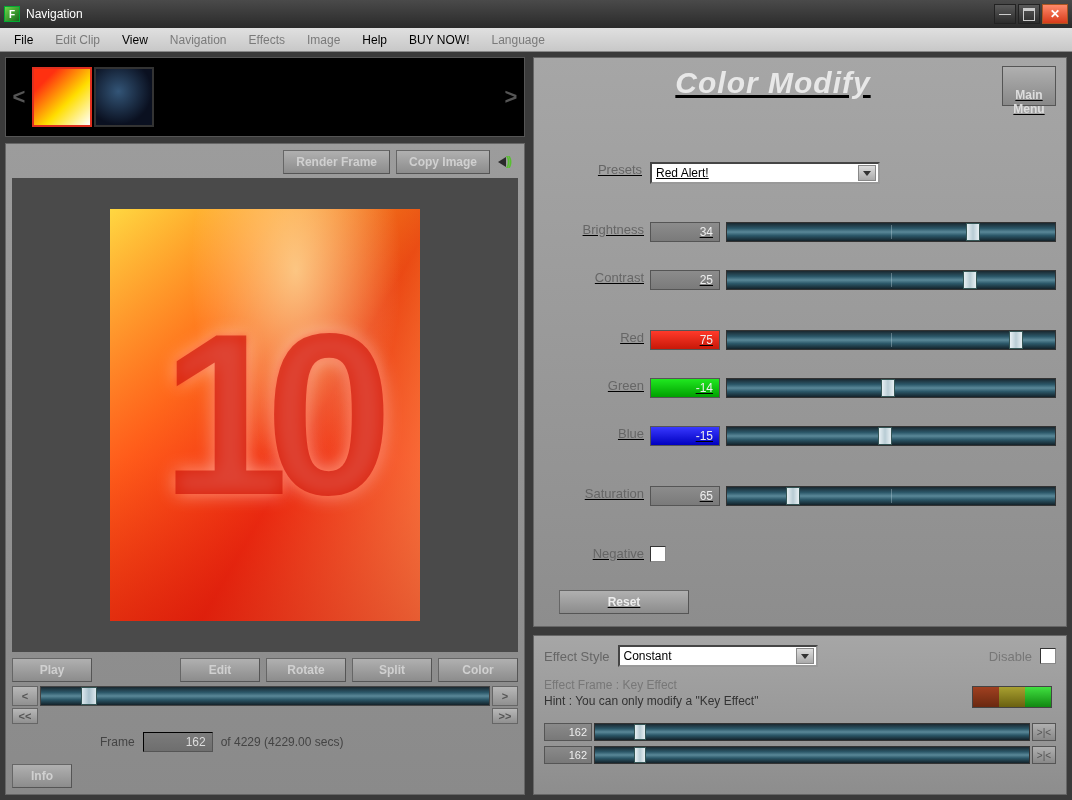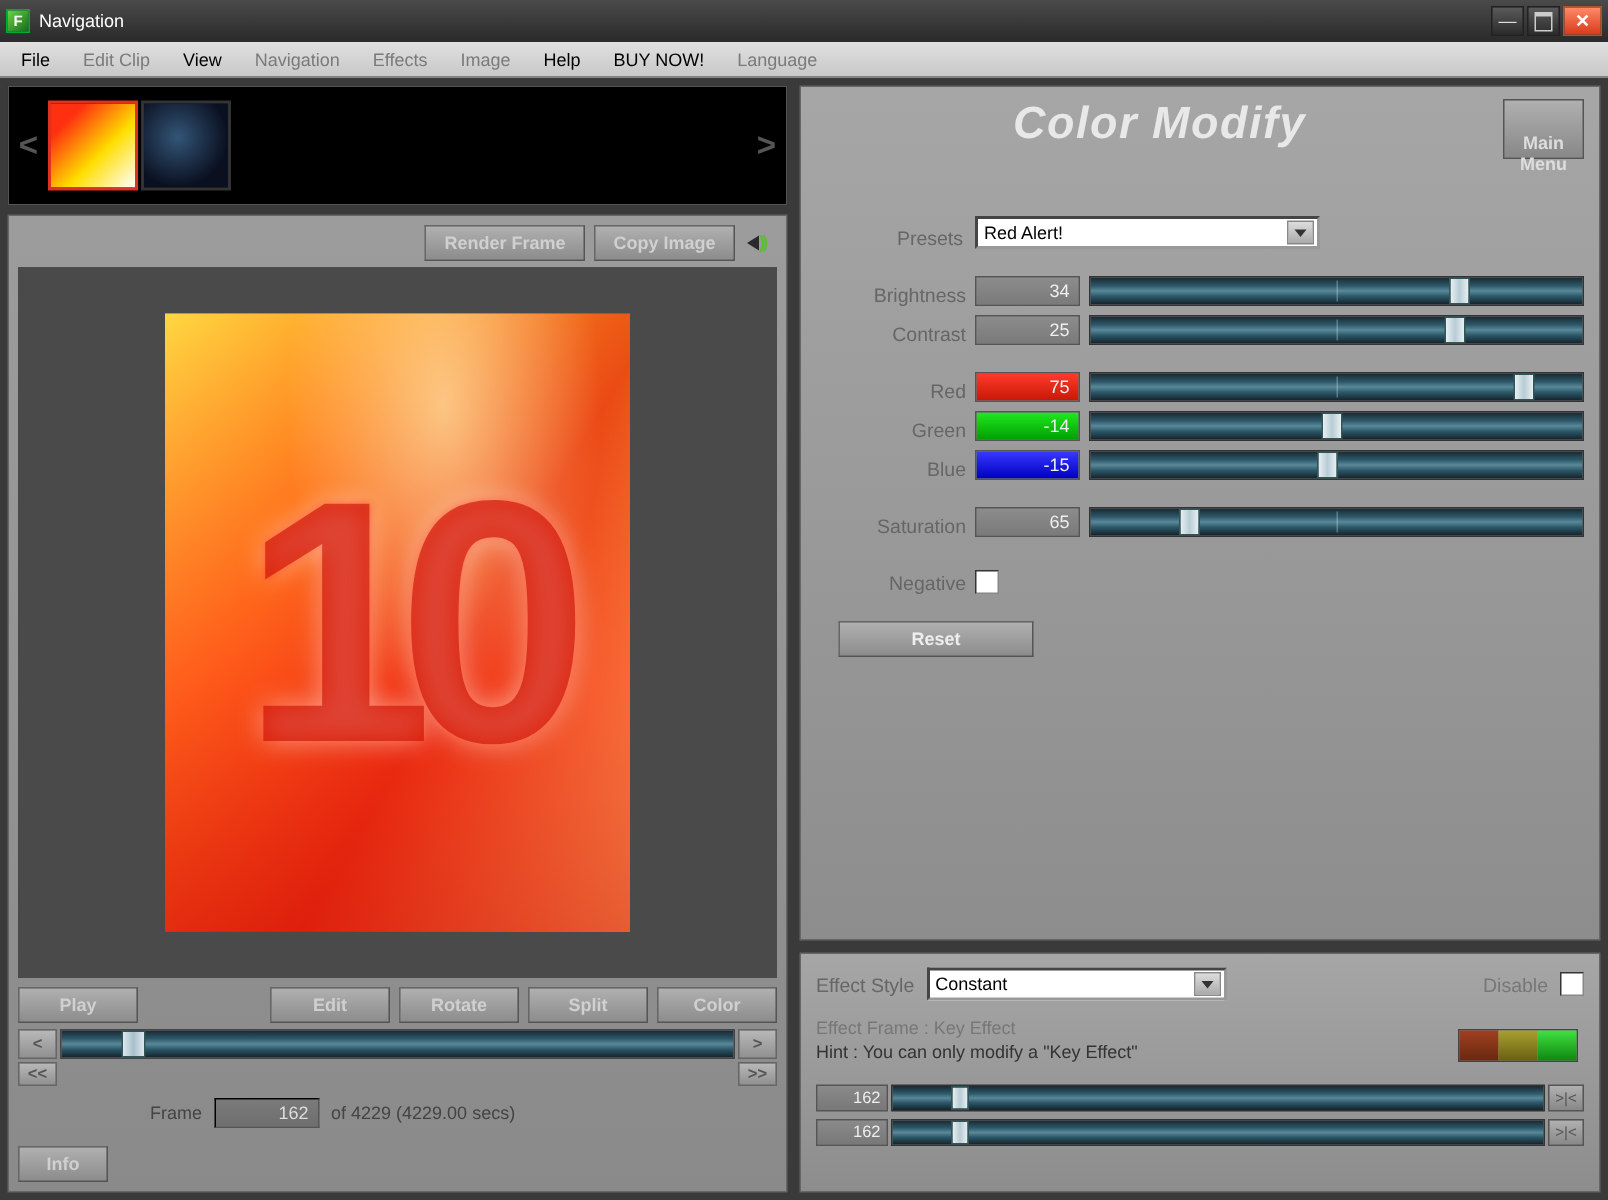--- a/index.html
+++ b/index.html
@@ -59,28 +59,28 @@
   .nav-thumb { position:absolute; top:0; bottom:0; width:16px; background:linear-gradient(to right,#dde8ee,#a8c0cc,#dde8ee); border:1px solid #355; }
 
   .frame-info-row { display:flex; align-items:center; gap:8px; margin-top:8px; font-size:12px; color:#444;}
   .frame-val-box { width:70px; height:20px; background:linear-gradient(#7b7b7b,#6e6e6e); border:1px inset #555; color:#ddd; text-align:right; padding-right:6px; font-size:12px; line-height:18px;}
 
   .info-btn { margin-top:12px; width:60px;}
 
   
   .right-col { flex:1; display:flex; flex-direction:column; gap:8px;}
   .panel { background:linear-gradient(#a6a6a6,#8d8d8d); border:1px solid #666; padding:8px 10px 12px; position:relative;}
-  .panel.top { flex:1; }
+  .panel.top { flex:1;text-decoration:underline; }
   .panel.bot { height:160px;}
 
   .panel-title-row { display:flex; align-items:flex-start; }
   .panel-title { flex:1; text-align:center; color:#e8e8e8; font-size:30px; font-weight:bold; font-style:italic; letter-spacing:1px;}
   .main-menu-btn { width:54px; height:40px; background:linear-gradient(#b0b0b0,#888); border:1px solid #555; color:#ddd; font-size:12px; font-weight:bold; text-align:center; line-height:14px; padding-top:21px;}
 
-  .ctrl-row { display:flex; align-items:flex-end; height:26px; margin-top:0; gap:6px;}
+  .ctrl-row { display:flex; align-items:flex-start; height:26px; margin-top:22px; gap:6px;}
   .ctrl-label { width:100px; text-align:right; color:#666; font-size:13px;}
   .presets-row .ctrl-label { padding-right:2px;}
   .dropdown { flex:0 0 230px; height:22px; background:#fff; border:2px inset #999; display:flex; align-items:center; padding:0 2px 0 4px; font-size:12px; position:relative;}
   .dropdown-arrow { position:absolute; right:2px; top:1px; bottom:1px; width:18px; background:linear-gradient(#ddd,#aaa); border:1px solid #888; display:flex; align-items:center; justify-content:center;}
   .dropdown-arrow::after{content:""; border-left:4px solid transparent; border-right:4px solid transparent; border-top:5px solid #333;}
 
   .val-box { width:70px; height:20px; border:1px solid #555; color:#eee; text-align:right; padding-right:6px; font-size:12px; line-height:18px;}
   .val-gray { background:linear-gradient(#8c8c8c,#7a7a7a);}
   .val-red { background:linear-gradient(#ff3a2a,#c81808);}
   .val-green { background:linear-gradient(#20e820,#00a000);}

